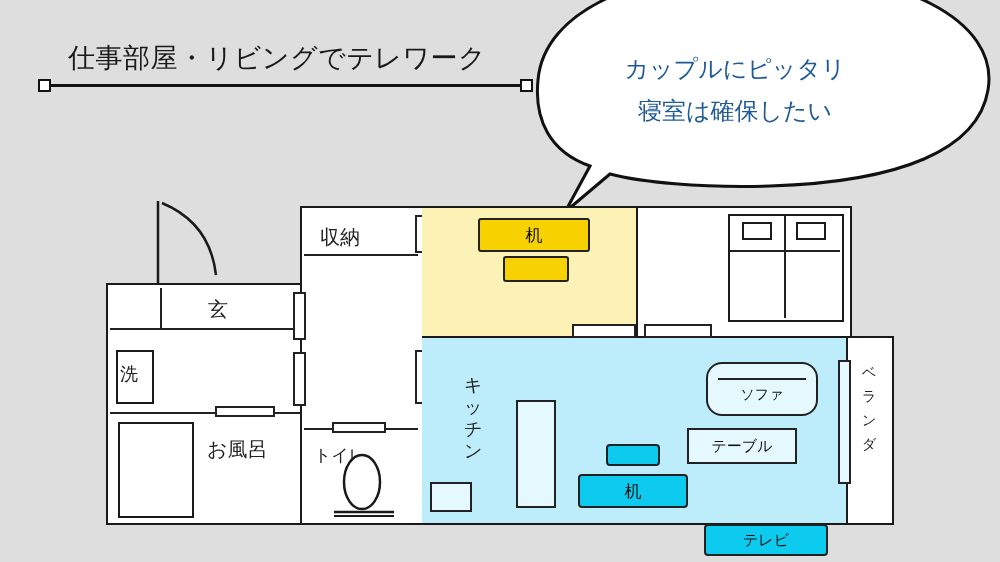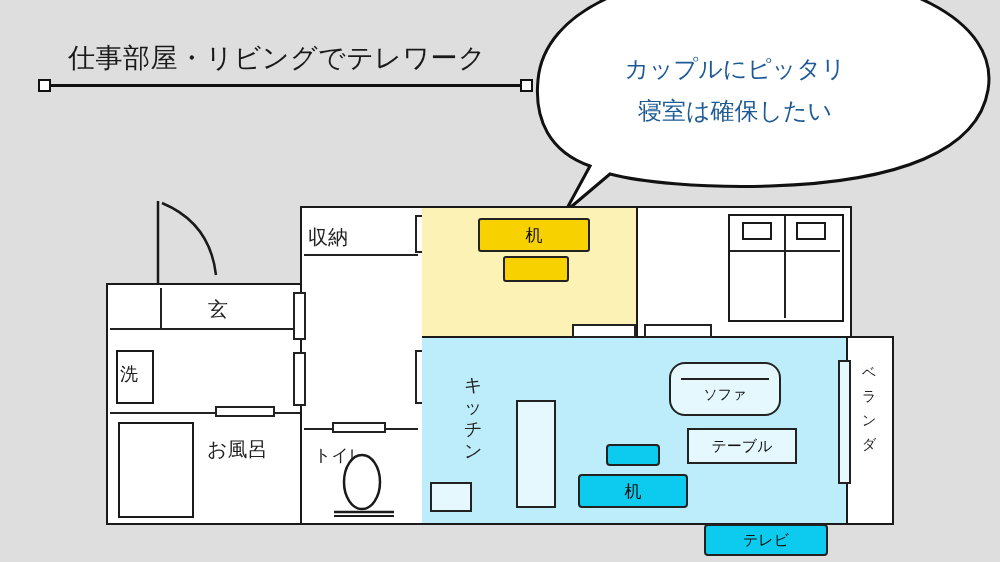--- a/index.html
+++ b/index.html
@@ -49,21 +49,21 @@
 
 <div class="abs wall" style="left:116px; top:350px; width:34px; height:50px;"></div>
 <div class="abs room-label" style="left:120px; top:362px; font-size:18px;">洗</div>
 
 <div class="abs" style="left:110px; top:412px; width:190px; height:2px; background:#222;"></div>
 <div class="abs door-h" style="left:215px; top:406px; width:56px;"></div>
 <div class="abs wall" style="left:118px; top:422px; width:72px; height:92px;"></div>
 <div class="abs room-label" style="left:207px; top:436px;text-align:center;">お風呂</div>
 
 <div class="abs wall fill-white" style="left:300px; top:206px; width:122px; height:315px;"></div>
-<div class="abs room-label" style="left:308px; top:224px;">収納</div>
+<div class="abs room-label" style="left:320px; top:224px;">収納</div>
 <div class="abs" style="left:304px; top:254px; width:114px; height:2px; background:#222;"></div>
 <div class="abs door-v" style="left:415px; top:215px; height:34px;"></div>
 <div class="abs door-v" style="left:293px; top:292px; height:44px;"></div>
 <div class="abs door-v" style="left:293px; top:352px; height:50px;"></div>
 <div class="abs door-v" style="left:415px; top:350px; height:50px;"></div>
 
 <div class="abs" style="left:304px; top:428px; width:114px; height:2px; background:#222;"></div>
 <div class="abs door-h" style="left:332px; top:422px; width:50px;"></div>
 <div class="abs room-label" style="left:314px; top:444px; font-size:17px;">トイレ</div>
 <svg class="abs" style="left:330px; top:440px;" width="70" height="80">
@@ -91,21 +91,21 @@
 
 <div class="abs room-label" style="left:464px; top:374px; width:20px; line-height:22px; font-size:18px;">キッチン</div>
 <div class="abs furn-light" style="left:516px; top:400px; width:36px; height:104px;"></div>
 <div class="abs furn-light" style="left:430px; top:482px; width:38px; height:26px;"></div>
 
 <div class="abs furn-cyan" style="left:606px; top:444px; width:50px; height:18px;"></div>
 <div class="abs furn-cyan" style="left:578px; top:474px; width:106px; height:30px;">
   <div class="furn-label" style="line-height:30px;">机</div>
 </div>
 
-<div class="abs furn-light" style="left:669px; top:362px; width:108px; height:50px; border-radius:16px;">
+<div class="abs furn-light" style="left:706px; top:362px; width:108px; height:50px; border-radius:16px;">
   <div style="margin:14px 10px 0; height:2px; background:#222;"></div>
   <div class="furn-label" style="font-size:14px; margin-top:6px;">ソファ</div>
 </div>
 <div class="abs furn-light" style="left:687px; top:428px; width:106px; height:32px;">
   <div class="furn-label" style="font-size:15px; line-height:32px;">テーブル</div>
 </div>
 <div class="abs furn-cyan" style="left:704px; top:480px; width:120px; height:28px;margin-top:44px;">
   <div class="furn-label" style="font-size:15px; line-height:28px;">テレビ</div>
 </div>
 

